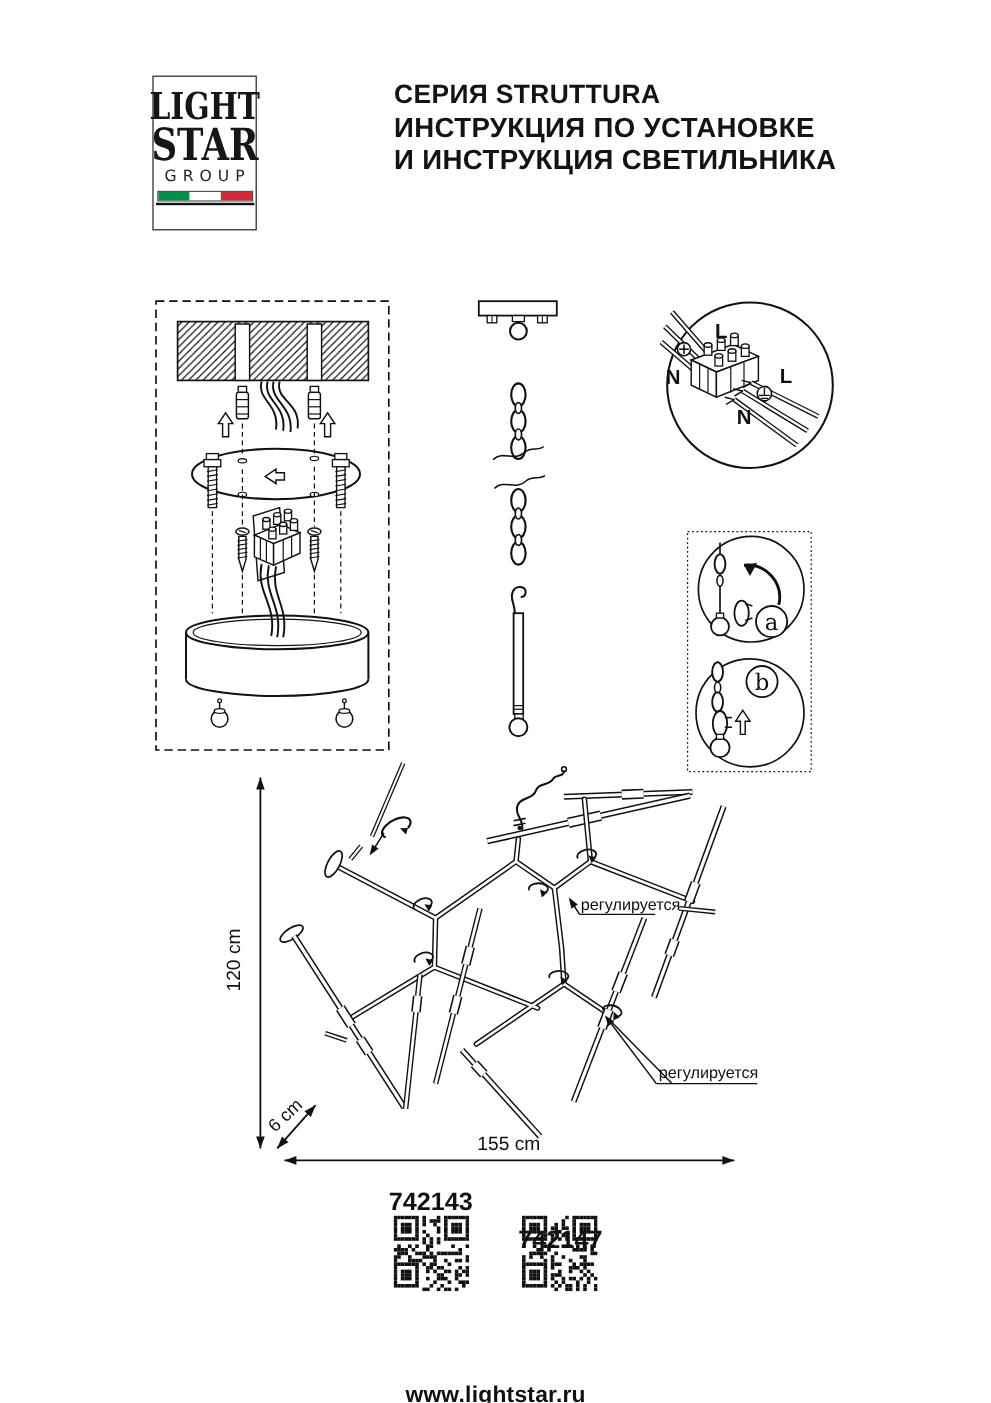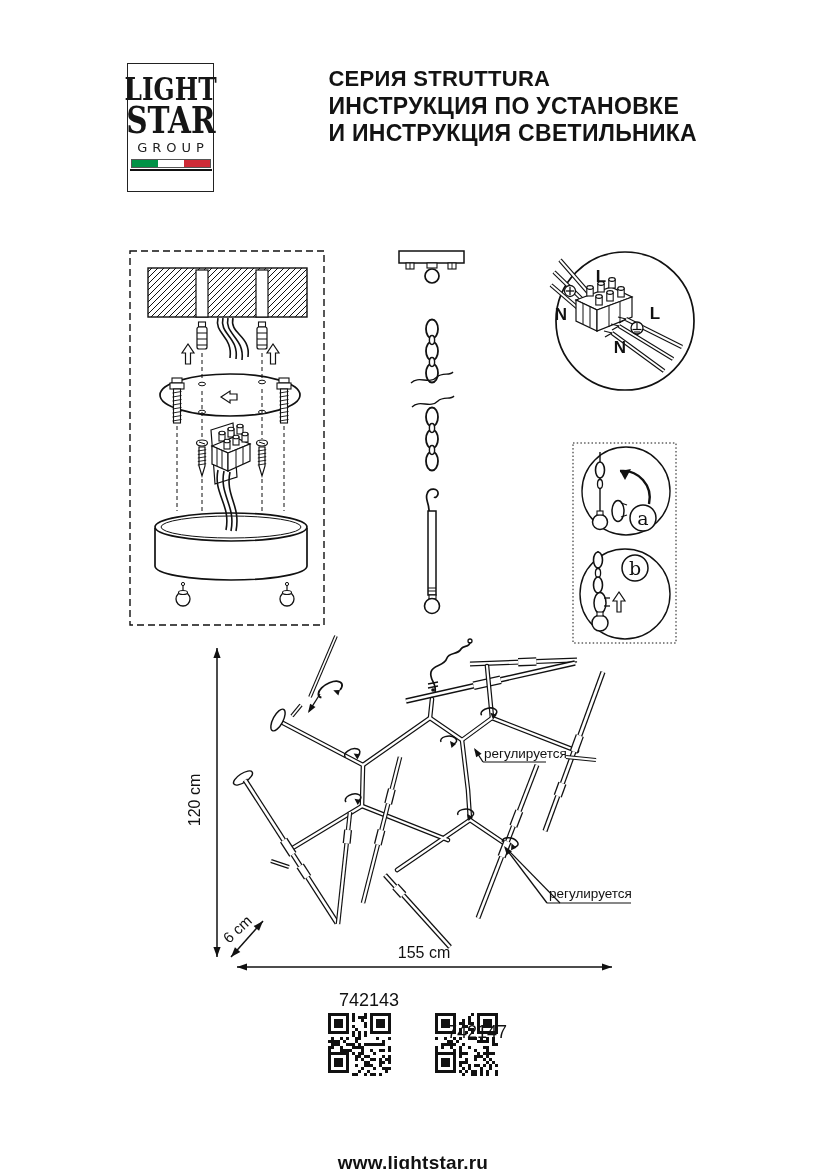--- a/index.html
+++ b/index.html
@@ -18,21 +18,21 @@
               margin:3px 0 0 5px;color:#222;}
   .flag{display:flex;width:78px;height:7px;margin-top:5px;outline:1px solid #555;}
   .flag .seg{flex:1 1 0;}
   .flag-underline{width:82px;height:2px;background:#111;margin-top:2px;}
   
   .hdr{right:129px;top:64px;font-weight:700;color:#131313;}
   .hdr .l1{font-size:22px;line-height:29px;letter-spacing:.3px;}
   .hdr .blk2{}
   .hdr .l2{font-size:23px;line-height:27px;letter-spacing:.3px;}
   
-  .qr-label{font-weight:400;font-size:18px;text-align:right;width:80px;}
+  .qr-label{font-weight:700;font-size:21px;text-align:center;width:80px;}
   .qr-svg{position:absolute;}
   .footer{left:0;right:0;top:1152px;text-align:center;font-weight:700;font-size:19px;letter-spacing:.2px;}
   
   text{font-family:"Liberation Sans",sans-serif;fill:#111;}
   .t-lbl{font-size:17px;font-weight:700;}
   .t-reg{font-size:13.5px;}
   .t-dim{font-size:16px;}
   .t-dim2{font-size:15px;}
   .t-ab{font-family:"DejaVu Serif",serif;font-size:19px;}
 </style>

